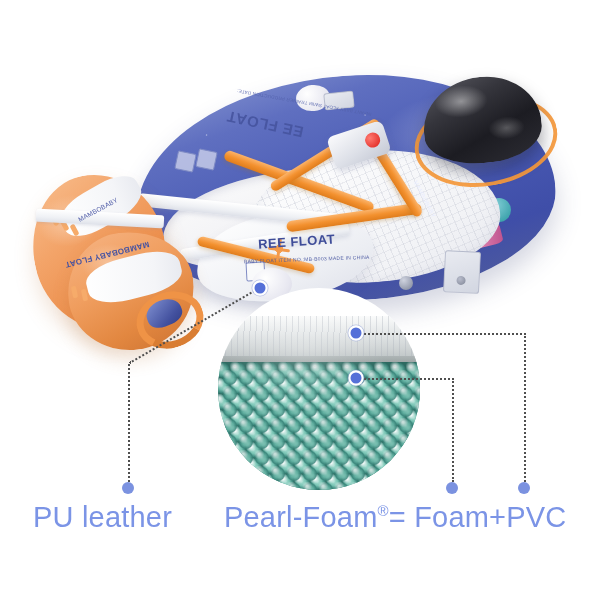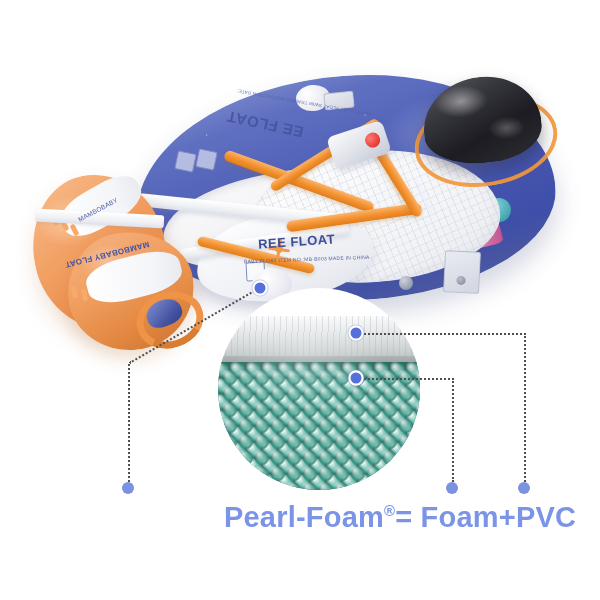--- a/index.html
+++ b/index.html
@@ -400,21 +400,21 @@
   
   .label {
     position: absolute;
     color: #7b94e6;
     font-family: "Liberation Sans", sans-serif;
     font-weight: 400;
     white-space: nowrap;
     letter-spacing: .2px;
   }
   .label-pu { left: 33px; top: 501px; font-size: 29px; }
-  .label-pf { left: 224px; top: 501px; font-size: 29px; font-weight: bold; }
+  .label-pf { left: 224px; top: 501px; font-size: 29px; }
   .label-pf sup {
     font-size: 15px;
     vertical-align: super;
     line-height: 0;
   }
 </style>
 </head>
 <body>
 
 <div id="scene">
@@ -494,18 +494,19 @@
   <div class="lead lead-v" style="left:452px; top:378px; height:104px;"></div>
 
   <div class="dot ringed" style="left:260px; top:288px;"></div>
   <div class="dot ringed" style="left:356px; top:333px;"></div>
   <div class="dot ringed" style="left:356px; top:378px;"></div>
 
   <div class="dot plain" style="left:128px; top:488px;"></div>
   <div class="dot plain" style="left:452px; top:488px;"></div>
   <div class="dot plain" style="left:524px; top:488px;"></div>
 
+  <div class="label label-pu">PU leather</div>
 
   <div class="label label-pf">
     <span>Pearl-Foam</span><sup>®</sup><span>= Foam+PVC</span>
   </div>
 
 </div>
 
 </body></html>

